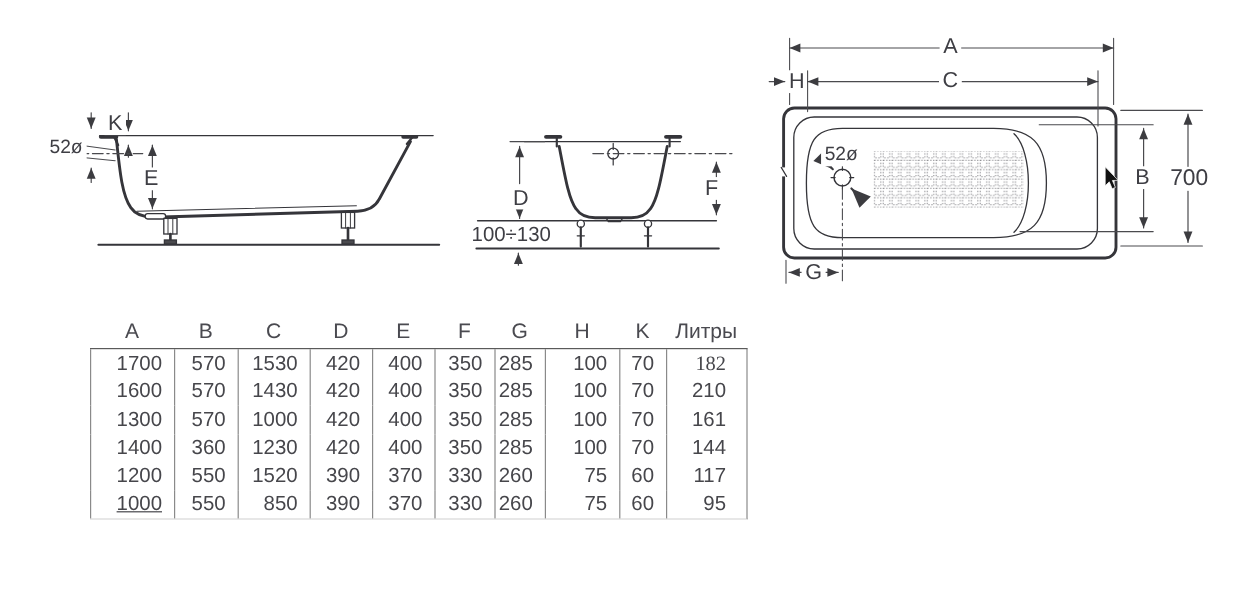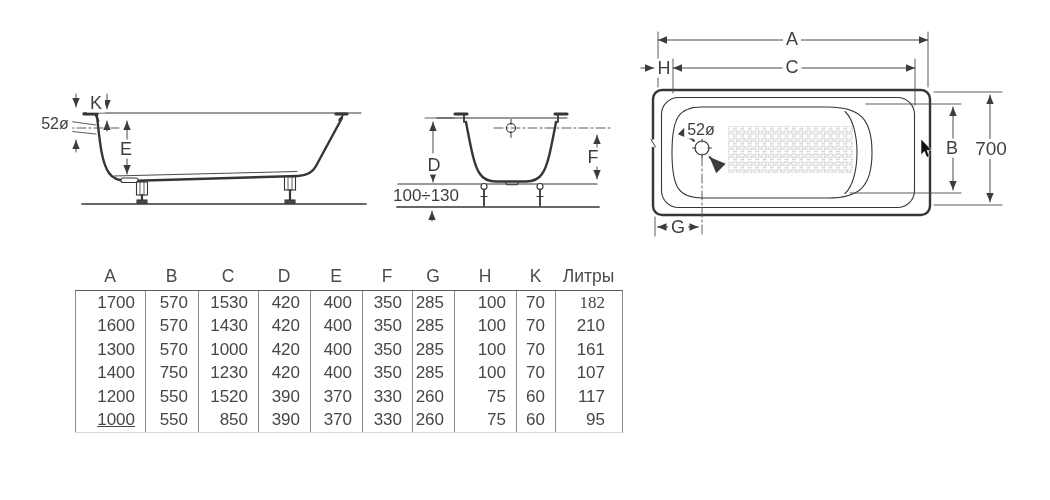--- a/index.html
+++ b/index.html
@@ -219,29 +219,29 @@
           <div class="td" style="width: 60px;">1000</div>
           <div class="td" style="width: 52px;">420</div>
           <div class="td" style="width: 52px;">400</div>
           <div class="td" style="width: 50px;">350</div>
           <div class="td" style="width: 42px;">285</div>
           <div class="td" style="width: 62px;">100</div>
           <div class="td" style="width: 39px;">70</div>
           <div class="td" style="width: 67px;">161</div>
         </div><div class="tr">
           <div class="td" style="width: 70px;">1400</div>
-          <div class="td" style="width: 53px;">750</div>
+          <div class="td" style="width: 53px;">360</div>
           <div class="td" style="width: 60px;">1230</div>
           <div class="td" style="width: 52px;">420</div>
           <div class="td" style="width: 52px;">400</div>
           <div class="td" style="width: 50px;">350</div>
           <div class="td" style="width: 42px;">285</div>
           <div class="td" style="width: 62px;">100</div>
           <div class="td" style="width: 39px;">70</div>
-          <div class="td" style="width: 67px;">107</div>
+          <div class="td" style="width: 67px;">144</div>
         </div><div class="tr">
           <div class="td" style="width: 70px; padding-left: 16px;">1200</div>
           <div class="td" style="width: 53px;">550</div>
           <div class="td" style="width: 60px;">1520</div>
           <div class="td" style="width: 52px;">390</div>
           <div class="td" style="width: 52px;">370</div>
           <div class="td" style="width: 50px;">330</div>
           <div class="td" style="width: 42px;">260</div>
           <div class="td" style="width: 62px;">75</div>
           <div class="td" style="width: 39px;">60</div>

